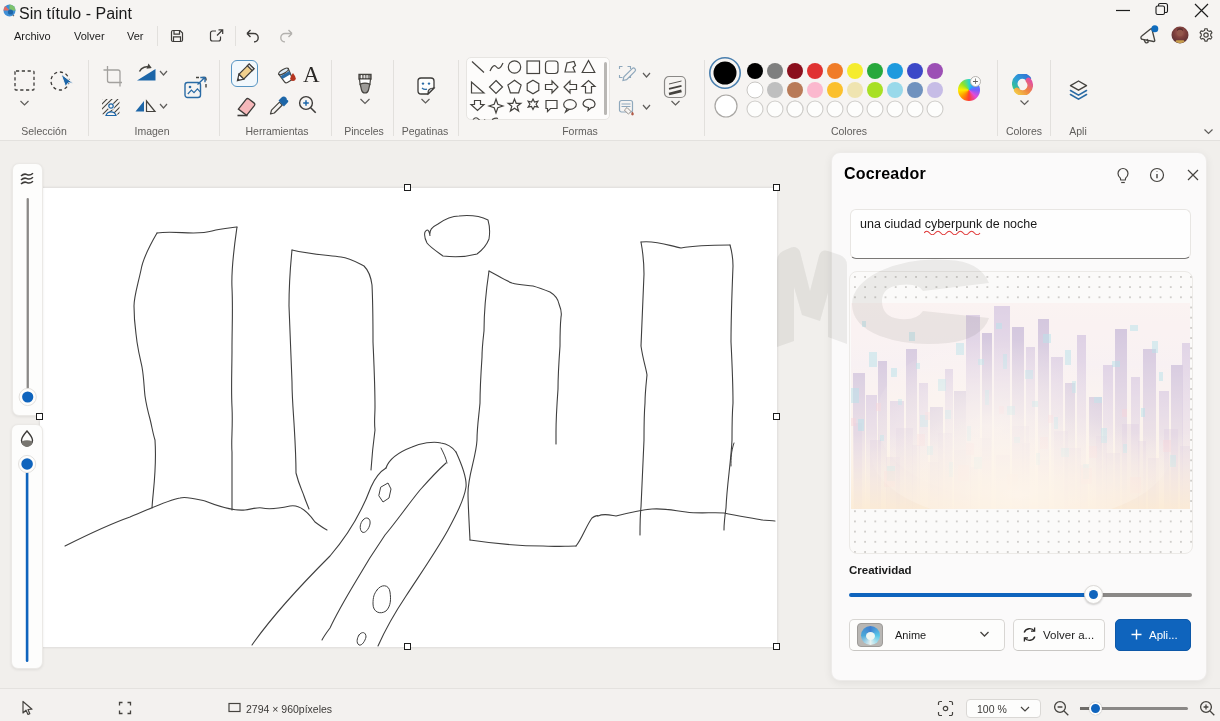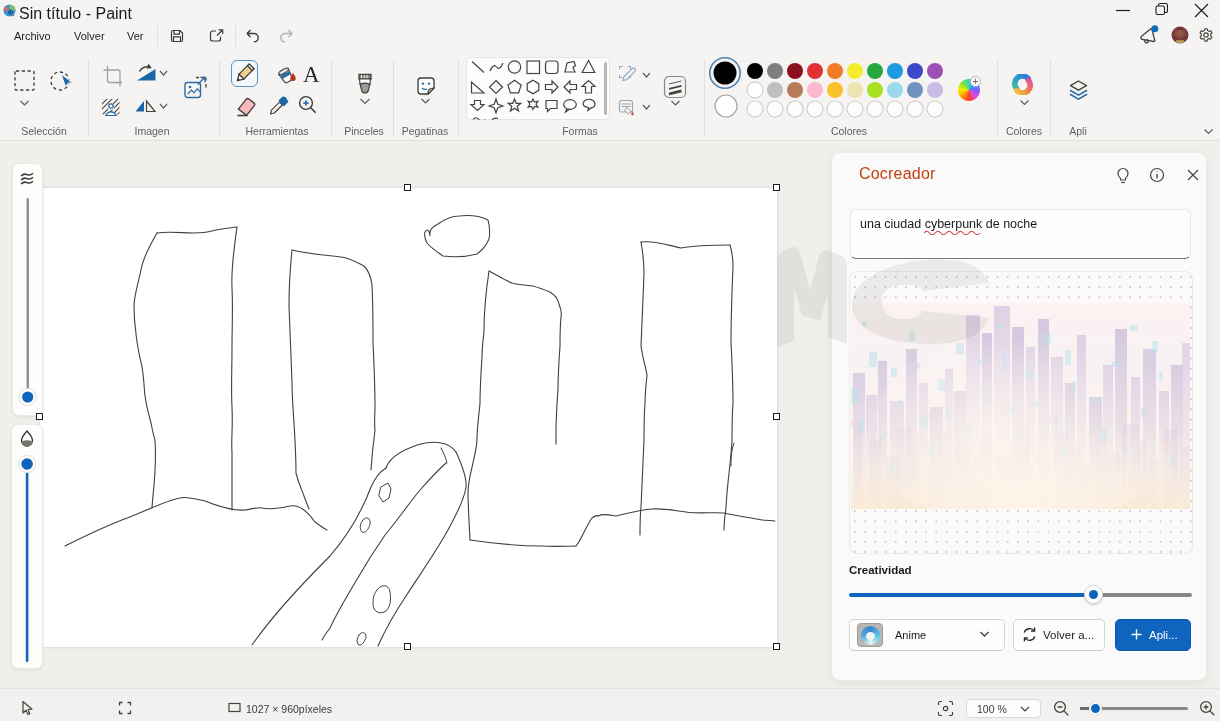--- a/index.html
+++ b/index.html
@@ -396,21 +396,21 @@
 <div class="lpanel" style="left:11px;top:424px;width:32px;height:245px;"></div>
 <svg class="abs" style="left:11px;top:424px" width="32" height="245" viewBox="0 0 32 245">
   <path d="M16,7 q5.5,6.2 5.5,9.3 a5.5,5.5 0 0 1 -11,0 q0,-3.1 5.5,-9.3z" fill="none" stroke="#3d3b39" stroke-width="1.4"></path>
   <path d="M10.6,17.5 a5.4,5.4 0 0 0 10.8,0 q-5.4,-2.4 -10.8,0z" fill="#77756f"></path>
   <rect x="14.8" y="46" width="2.6" height="192" rx="1.3" fill="#0f64bd"></rect>
   <circle cx="16.1" cy="40" r="8.6" fill="#fdfdfc" stroke="#e3e1de" stroke-width="1"></circle>
   <circle cx="16.1" cy="40" r="5.8" fill="#0f64bd"></circle>
 </svg>
 
 <div class="rpanel">
-  <div class="abs" style="left:27px;top:12px;font-size:16px;font-weight:normal;color:#c2410c;letter-spacing:.2px;">Cocreador</div>
+  <div class="abs" style="left:12px;top:12px;font-size:16px;font-weight:bold;color:#000000;letter-spacing:.2px;">Cocreador</div>
 
   <svg class="abs" style="left:283px;top:14px" width="16" height="17" viewBox="0 0 16 17" fill="none" stroke="#45433f" stroke-width="1.2">
     <path d="M8,1.5 a5,5 0 0 1 5,5 q0,2.6 -2.4,4.6 l-.3,1.9 h-4.6 l-.3,-1.9 q-2.4,-2 -2.4,-4.6 a5,5 0 0 1 5,-5z"></path>
     <path d="M6.2,15.5 h3.6"></path>
   </svg>
   <svg class="abs" style="left:317px;top:14px" width="16" height="16" viewBox="0 0 16 16" fill="none" stroke="#45433f" stroke-width="1.2">
     <circle cx="8" cy="8" r="6.5"></circle>
     <path d="M8,7 v4.2 M8,4.6 v.4" stroke-width="1.4"></path>
   </svg>
   <svg class="abs" style="left:354px;top:15px" width="14" height="14" viewBox="0 0 14 14" stroke="#45433f" stroke-width="1.2">
@@ -594,21 +594,21 @@
 <div class="sbar">
   <svg class="abs" style="left:20px;top:11px" width="14" height="16" viewBox="0 0 14 16">
     <path d="M3,1.5 L3,13 L6,10.2 L8,14.5 L9.8,13.7 L8,9.5 L12,9.2 z" fill="none" stroke="#45433f" stroke-width="1.2" stroke-linejoin="round"></path>
   </svg>
   <svg class="abs" style="left:118px;top:12px" width="14" height="14" viewBox="0 0 14 14" fill="none" stroke="#45433f" stroke-width="1.3">
     <path d="M1.5,4.5 v-3 h3 M9.5,1.5 h3 v3 M12.5,9.5 v3 h-3 M4.5,12.5 h-3 v-3"></path>
   </svg>
   <svg class="abs" style="left:228px;top:13px" width="13" height="11" viewBox="0 0 13 11">
     <rect x="1" y="1.5" width="11" height="8" fill="none" stroke="#45433f" stroke-width="1.2"></rect>
   </svg>
-  <div class="abs" style="left:246px;top:14px;">1027 × 960píxeles</div>
+  <div class="abs" style="left:246px;top:14px;">2794 × 960píxeles</div>
   <svg class="abs" style="left:937px;top:11px" width="17" height="17" viewBox="0 0 17 17" fill="none" stroke="#45433f" stroke-width="1.2">
     <path d="M1.5,5 v-2 a1.5,1.5 0 0 1 1.5,-1.5 h2 M12,1.5 h2 a1.5,1.5 0 0 1 1.5,1.5 v2 M15.5,12 v2 a1.5,1.5 0 0 1 -1.5,1.5 h-2 M5,15.5 h-2 a1.5,1.5 0 0 1 -1.5,-1.5 v-2"></path>
     <circle cx="8.5" cy="8.5" r="2.2"></circle>
   </svg>
   <div class="abs" style="left:966px;top:10px;width:75px;height:19px;background:#fdfdfc;border:1px solid #dad8d5;border-radius:4px;"></div>
   <div class="abs" style="left:977px;top:14px;">100 %</div>
   <svg class="abs" style="left:1019px;top:16px" width="12" height="9" viewBox="0 0 12 9">
       <path d="M2,2 l4,4 4,-4" fill="none" stroke="#45433f" stroke-width="1.2"></path>
     </svg>
   <svg class="abs" style="left:1053px;top:11px" width="17" height="17" viewBox="0 0 17 17" fill="none" stroke="#45433f" stroke-width="1.3">

